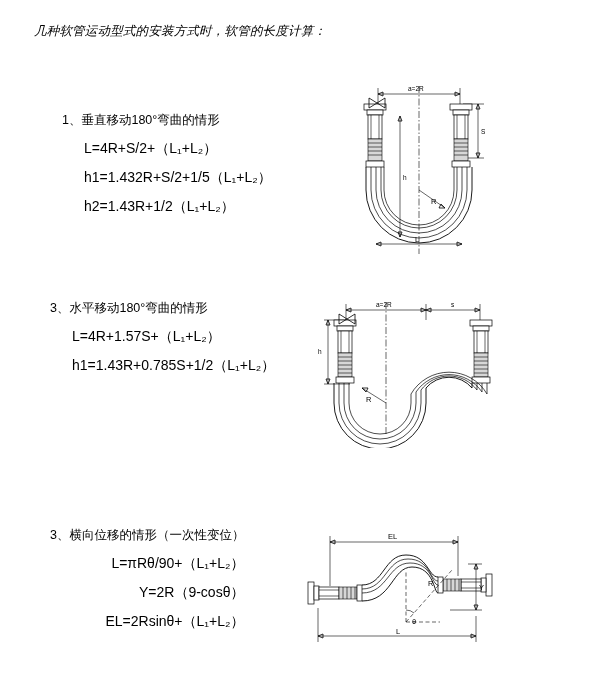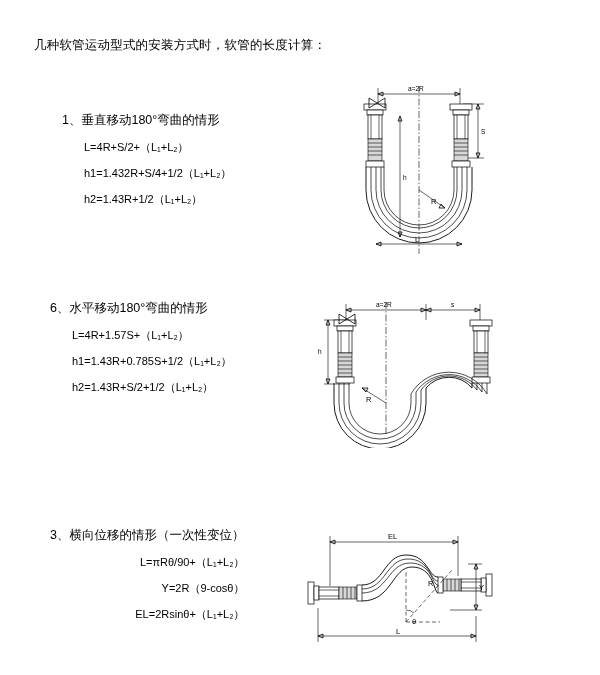--- a/index.html
+++ b/index.html
@@ -15,34 +15,35 @@
     color: #000000;
     overflow: hidden;
   }
   .page {
     position: absolute;
     inset: 0;
   }
   .heading {
     position: absolute;
     left: 34px;
-    top: 37px;
+    top: 23px;
     font-size: 12.5px;
     letter-spacing: 0.2px;
     white-space: nowrap;
+    font-style: italic;
   }
   .section {
     position: absolute;
   }
   .sec-title {
     font-size: 12.5px;
     white-space: nowrap;
   }
   .formula {
-    font-size: 11px;
+    font-size: 14px;
     white-space: nowrap;
     margin-top: 11px;
     padding-left: 22px;
   }
   .sec1 { left: 62px; top: 112px; }
   .sec2 { left: 50px; top: 300px; }
   .sec3 { left: 50px; top: 527px; text-align: right; }
 
   .figure {
     position: absolute;
@@ -74,21 +75,21 @@
 </head>
 <body>
 
 <div class="page">
 
   <div class="heading">几种软管运动型式的安装方式时，软管的长度计算：</div>
 
   <div class="section sec1">
     <div class="sec-title">1、垂直移动180°弯曲的情形</div>
     <div class="formula">L=4R+S/2+（L₁+L₂）</div>
-    <div class="formula">h1=1.432R+S/4+1/2（L₁+L₂）</div>
+    <div class="formula">h1=1.432R+S/2+1/5（L₁+L₂）</div>
     <div class="formula">h2=1.43R+1/2（L₁+L₂）</div>
   </div>
 
   <div class="figure fig1">
     <svg width="200" height="190" viewBox="0 0 200 190">
 
       <line class="lnt" x1="78" y1="22" x2="160" y2="22"></line>
       <path class="ln" d="M78 22 l5 -2 l0 4 z"></path>
       <path class="ln" d="M160 22 l-5 -2 l0 4 z"></path>
       <text class="dimtxt" x="108" y="19">a=2R</text>
@@ -147,24 +148,23 @@
       <text class="dimtxt" x="103" y="108">h</text>
 
       <line class="lnt" x1="76" y1="172" x2="162" y2="172"></line>
       <path class="ln" d="M76 172 l5 -2 l0 4 z"></path>
       <path class="ln" d="M162 172 l-5 -2 l0 4 z"></path>
       <text class="dimtxt2" x="115" y="170">L</text>
     </svg>
   </div>
 
   <div class="section sec2">
-    <div class="sec-title">6、水平移动180°弯曲的情形</div>
+    <div class="sec-title">3、水平移动180°弯曲的情形</div>
     <div class="formula">L=4R+1.57S+（L₁+L₂）</div>
     <div class="formula">h1=1.43R+0.785S+1/2（L₁+L₂）</div>
-    <div class="formula">h2=1.43R+S/2+1/2（L₁+L₂）</div>
   </div>
 
   <div class="figure fig2">
     <svg width="200" height="160" viewBox="0 0 200 160">
 
       <line class="lnt" x1="46" y1="22" x2="126" y2="22"></line>
       <path class="ln" d="M46 22 l5 -2 l0 4 z"></path>
       <path class="ln" d="M126 22 l-5 -2 l0 4 z"></path>
       <text class="dimtxt" x="76" y="19">a=2R</text>
 

